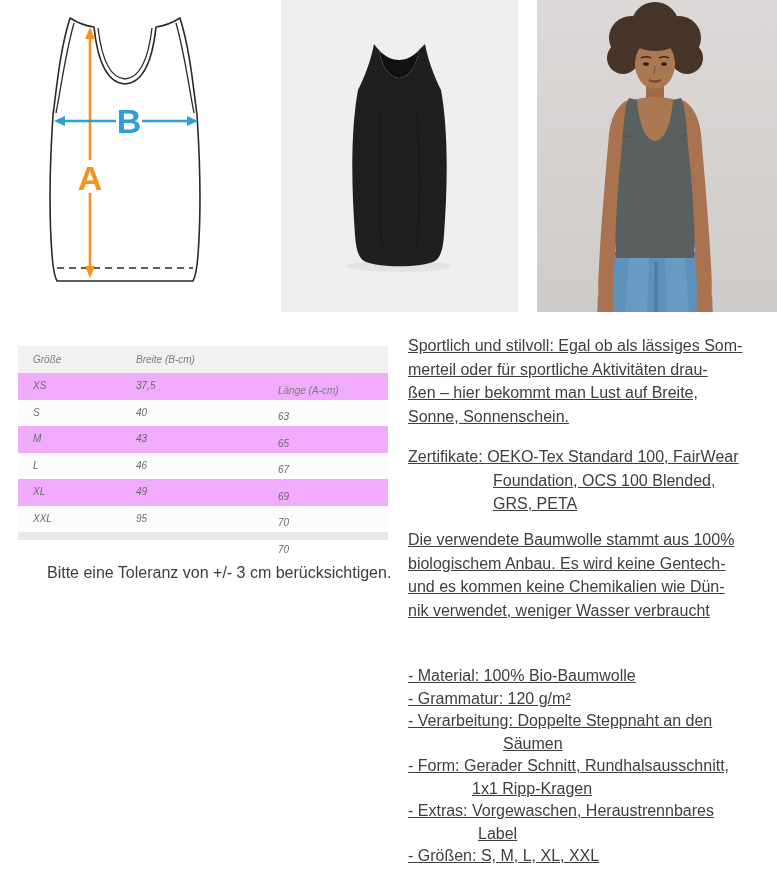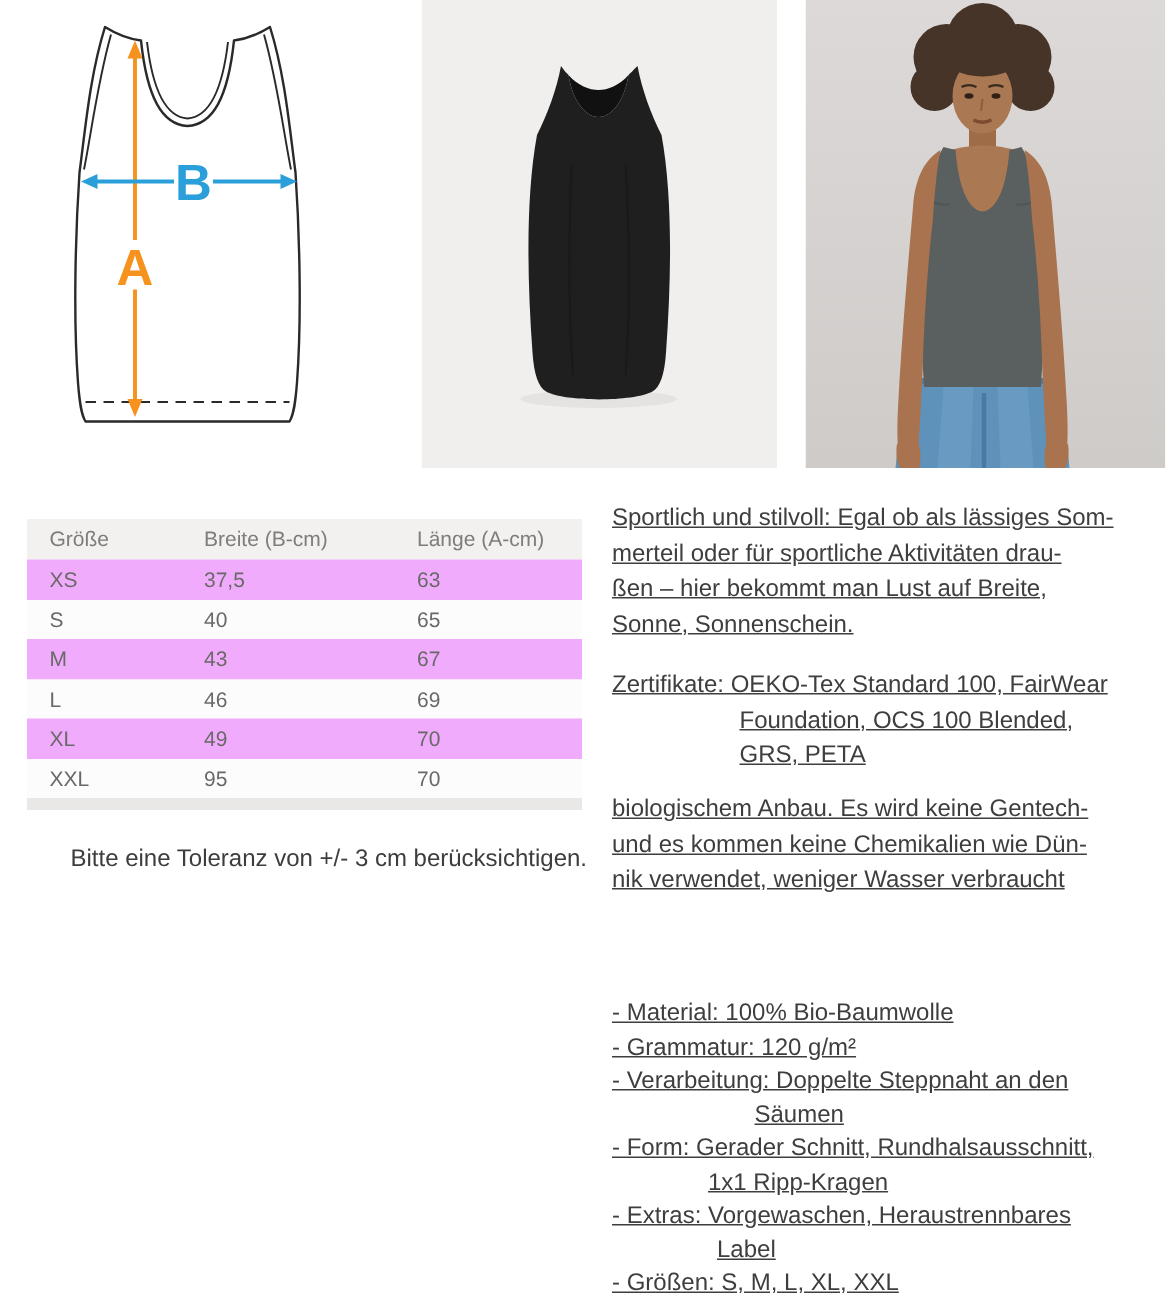--- a/index.html
+++ b/index.html
@@ -9,25 +9,25 @@
     font-family:"Liberation Sans","DejaVu Sans",sans-serif;
     color:#3d3d3d;
   }
   .abs{position:absolute;}
   
   .diagram{left:30px;top:10px;width:200px;height:295px;}
   .photo-product{left:281px;top:0;width:237px;height:312px;}
   .photo-model{left:537px;top:0;width:240px;height:312px;}
   .diagram svg,.photo-product svg,.photo-model svg{display:block;}
   
-  .sizetable{left:18px;top:346px;width:370px;font-size:14px;}
+  .sizetable{left:18px;top:346px;width:370px;font-size:10px;font-style:italic;}
   .trow{display:flex;height:26.5px;line-height:26.5px;}
   .trow .c1{width:118px;padding-left:15px;box-sizing:border-box;}
   .trow .c2{width:142px;}
-  .trow .c3{width:95px;}
+  .trow .c3{width:95px;margin-top:31px;}
   .thead{background:#f2f1f0;color:#7e7d7c;height:27px;line-height:27px;}
   .r-odd{background:#f0abfc;color:#6a6968;}
   .r-even{background:#fcfcfc;color:#6a6968;}
   .tfoot-strip{height:8px;background:#eae8e7;}
   
   .tolerance{left:25px;top:564px;width:380px;font-size:16px;color:#3d3d3d;margin-left:22px;}
   
   .desc-block{left:408px;width:366px;font-size:16px;color:#3e3e3e;}
   .desc-block .line{white-space:nowrap;line-height:23.5px;height:23.5px;text-decoration:underline;}
   .p-intro{top:334px;}
@@ -187,20 +187,21 @@
   <div class="line">Sonne, Sonnenschein.</div>
 </div>
 
 <div class="abs desc-block p-cert">
   <div class="line">Zertifikate: OEKO-Tex Standard 100, FairWear</div>
   <div class="line ind-85">Foundation, OCS 100 Blended,</div>
   <div class="line ind-85">GRS, PETA</div>
 </div>
 
 <div class="abs desc-block p-cotton">
+  <div class="line">Die verwendete Baumwolle stammt aus 100%</div>
   <div class="line">biologischem Anbau. Es wird keine Gentech-</div>
   <div class="line">und es kommen keine Chemikalien wie Dün-</div>
   <div class="line">nik verwendet, weniger Wasser verbraucht</div>
 </div>
 
 <div class="abs desc-block p-specs">
   <div class="line">- Material: 100% Bio-Baumwolle</div>
   <div class="line">- Grammatur: 120 g/m²</div>
   <div class="line">- Verarbeitung: Doppelte Steppnaht an den</div>
   <div class="line ind-95">Säumen</div>

